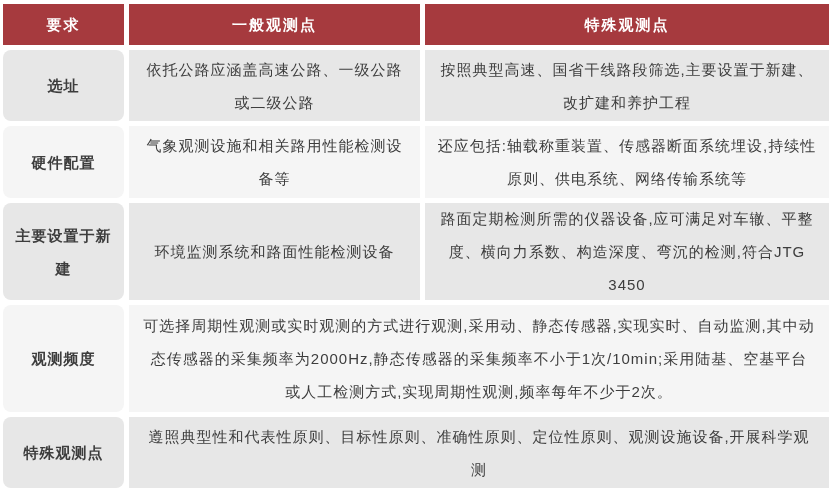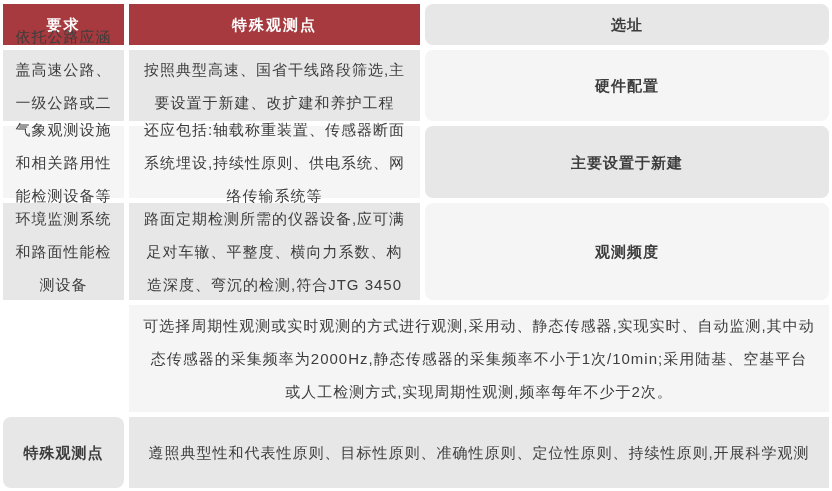--- a/index.html
+++ b/index.html
@@ -42,33 +42,34 @@
   .bg-a { background: var(--row-bg-dark, #E7E7E7); }
   .bg-b { background: var(--row-bg-light, #F5F5F5); }
   .span2 { grid-column: 2 / 4; padding: 2px 14px; text-align: center; }
 </style>
 </head>
 <body>
 
 <div class="tbl">
 
   <div class="cell hdr">要求</div>
+  <div class="cell hdr">一般观测点</div>
   <div class="cell hdr">特殊观测点</div>
 
   <div class="cell lbl bg-a">选址</div>
   <div class="cell bg-a">依托公路应涵盖高速公路、一级公路或二级公路</div>
   <div class="cell bg-a">按照典型高速、国省干线路段筛选,主要设置于新建、改扩建和养护工程</div>
 
   <div class="cell lbl bg-b">硬件配置</div>
   <div class="cell bg-b">气象观测设施和相关路用性能检测设备等</div>
   <div class="cell bg-b">还应包括:轴载称重装置、传感器断面系统埋设,持续性原则、供电系统、网络传输系统等</div>
 
   <div class="cell lbl bg-a">主要设置于新建</div>
   <div class="cell bg-a">环境监测系统和路面性能检测设备</div>
   <div class="cell bg-a">路面定期检测所需的仪器设备,应可满足对车辙、平整度、横向力系数、构造深度、弯沉的检测,符合JTG 3450</div>
 
   <div class="cell lbl bg-b">观测频度</div>
   <div class="cell bg-b span2">可选择周期性观测或实时观测的方式进行观测,采用动、静态传感器,实现实时、自动监测,其中动态传感器的采集频率为2000Hz,静态传感器的采集频率不小于1次/10min;采用陆基、空基平台或人工检测方式,实现周期性观测,频率每年不少于2次。</div>
 
   <div class="cell lbl bg-a">特殊观测点</div>
-  <div class="cell bg-a span2">遵照典型性和代表性原则、目标性原则、准确性原则、定位性原则、持续性原则,开展科学观测</div>
+  <div class="cell bg-a span2">遵照典型性和代表性原则、目标性原则、准确性原则、定位性原则、观测设施设备,开展科学观测</div>
 
 </div>
 
 </body></html>

